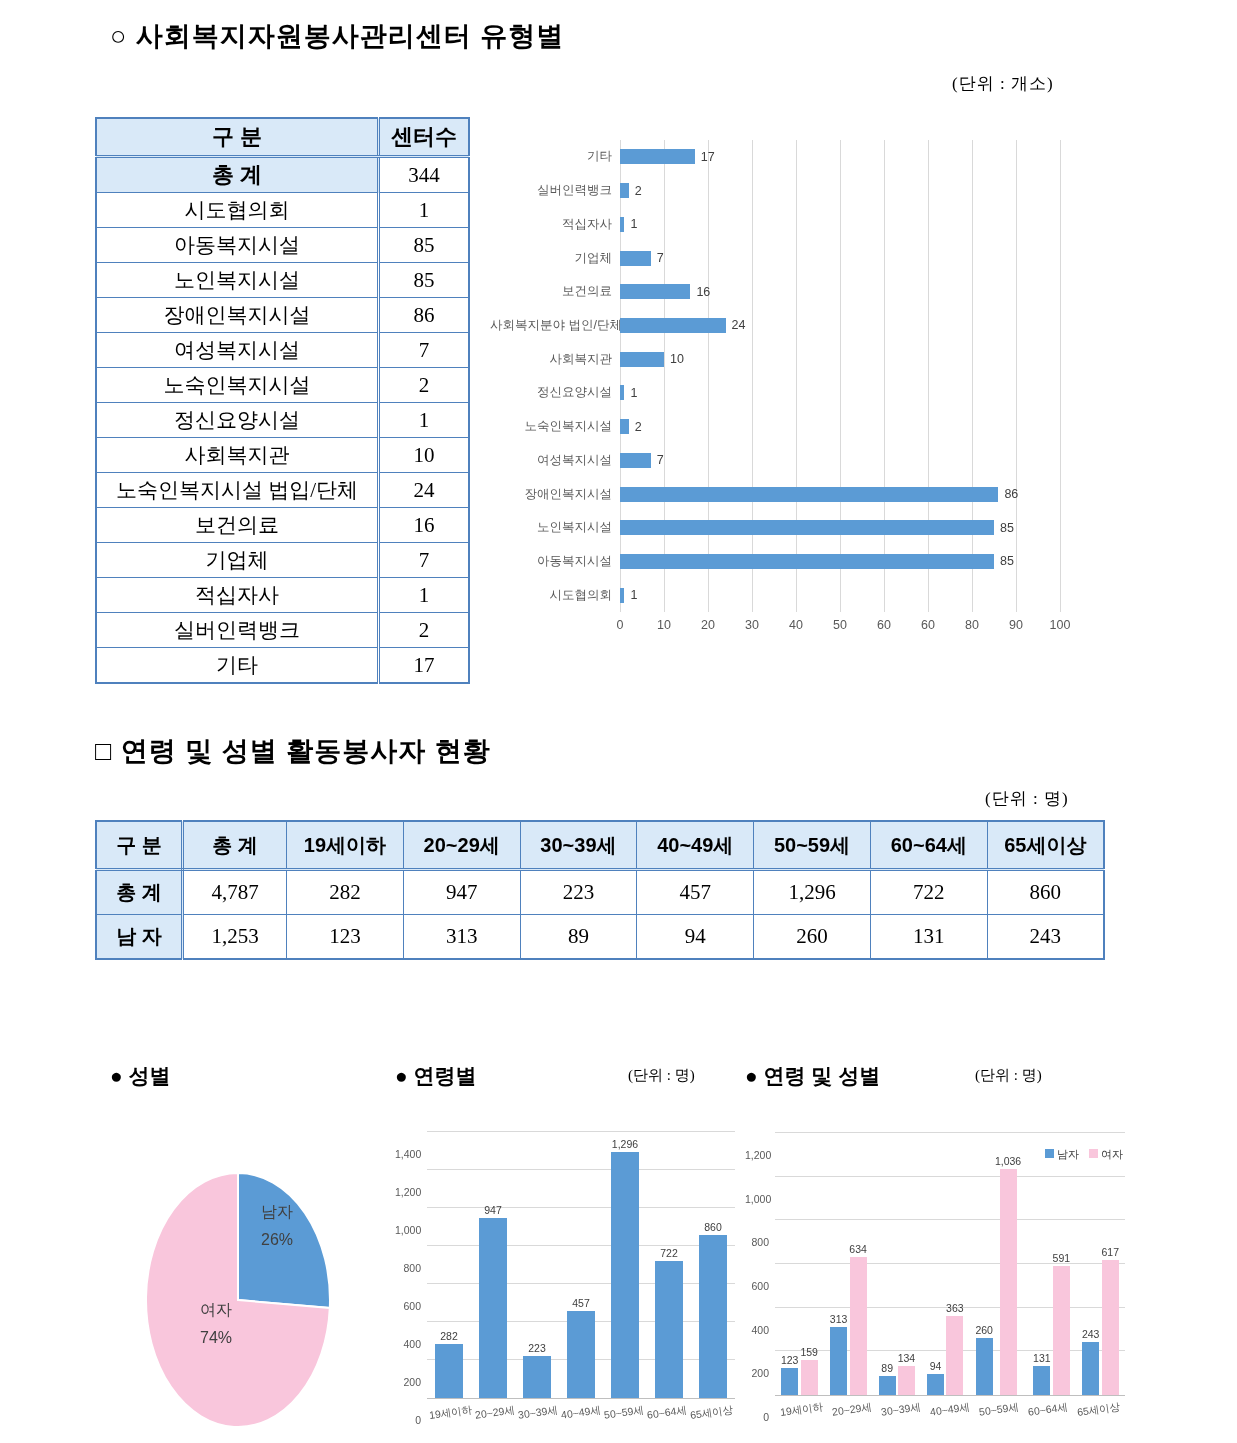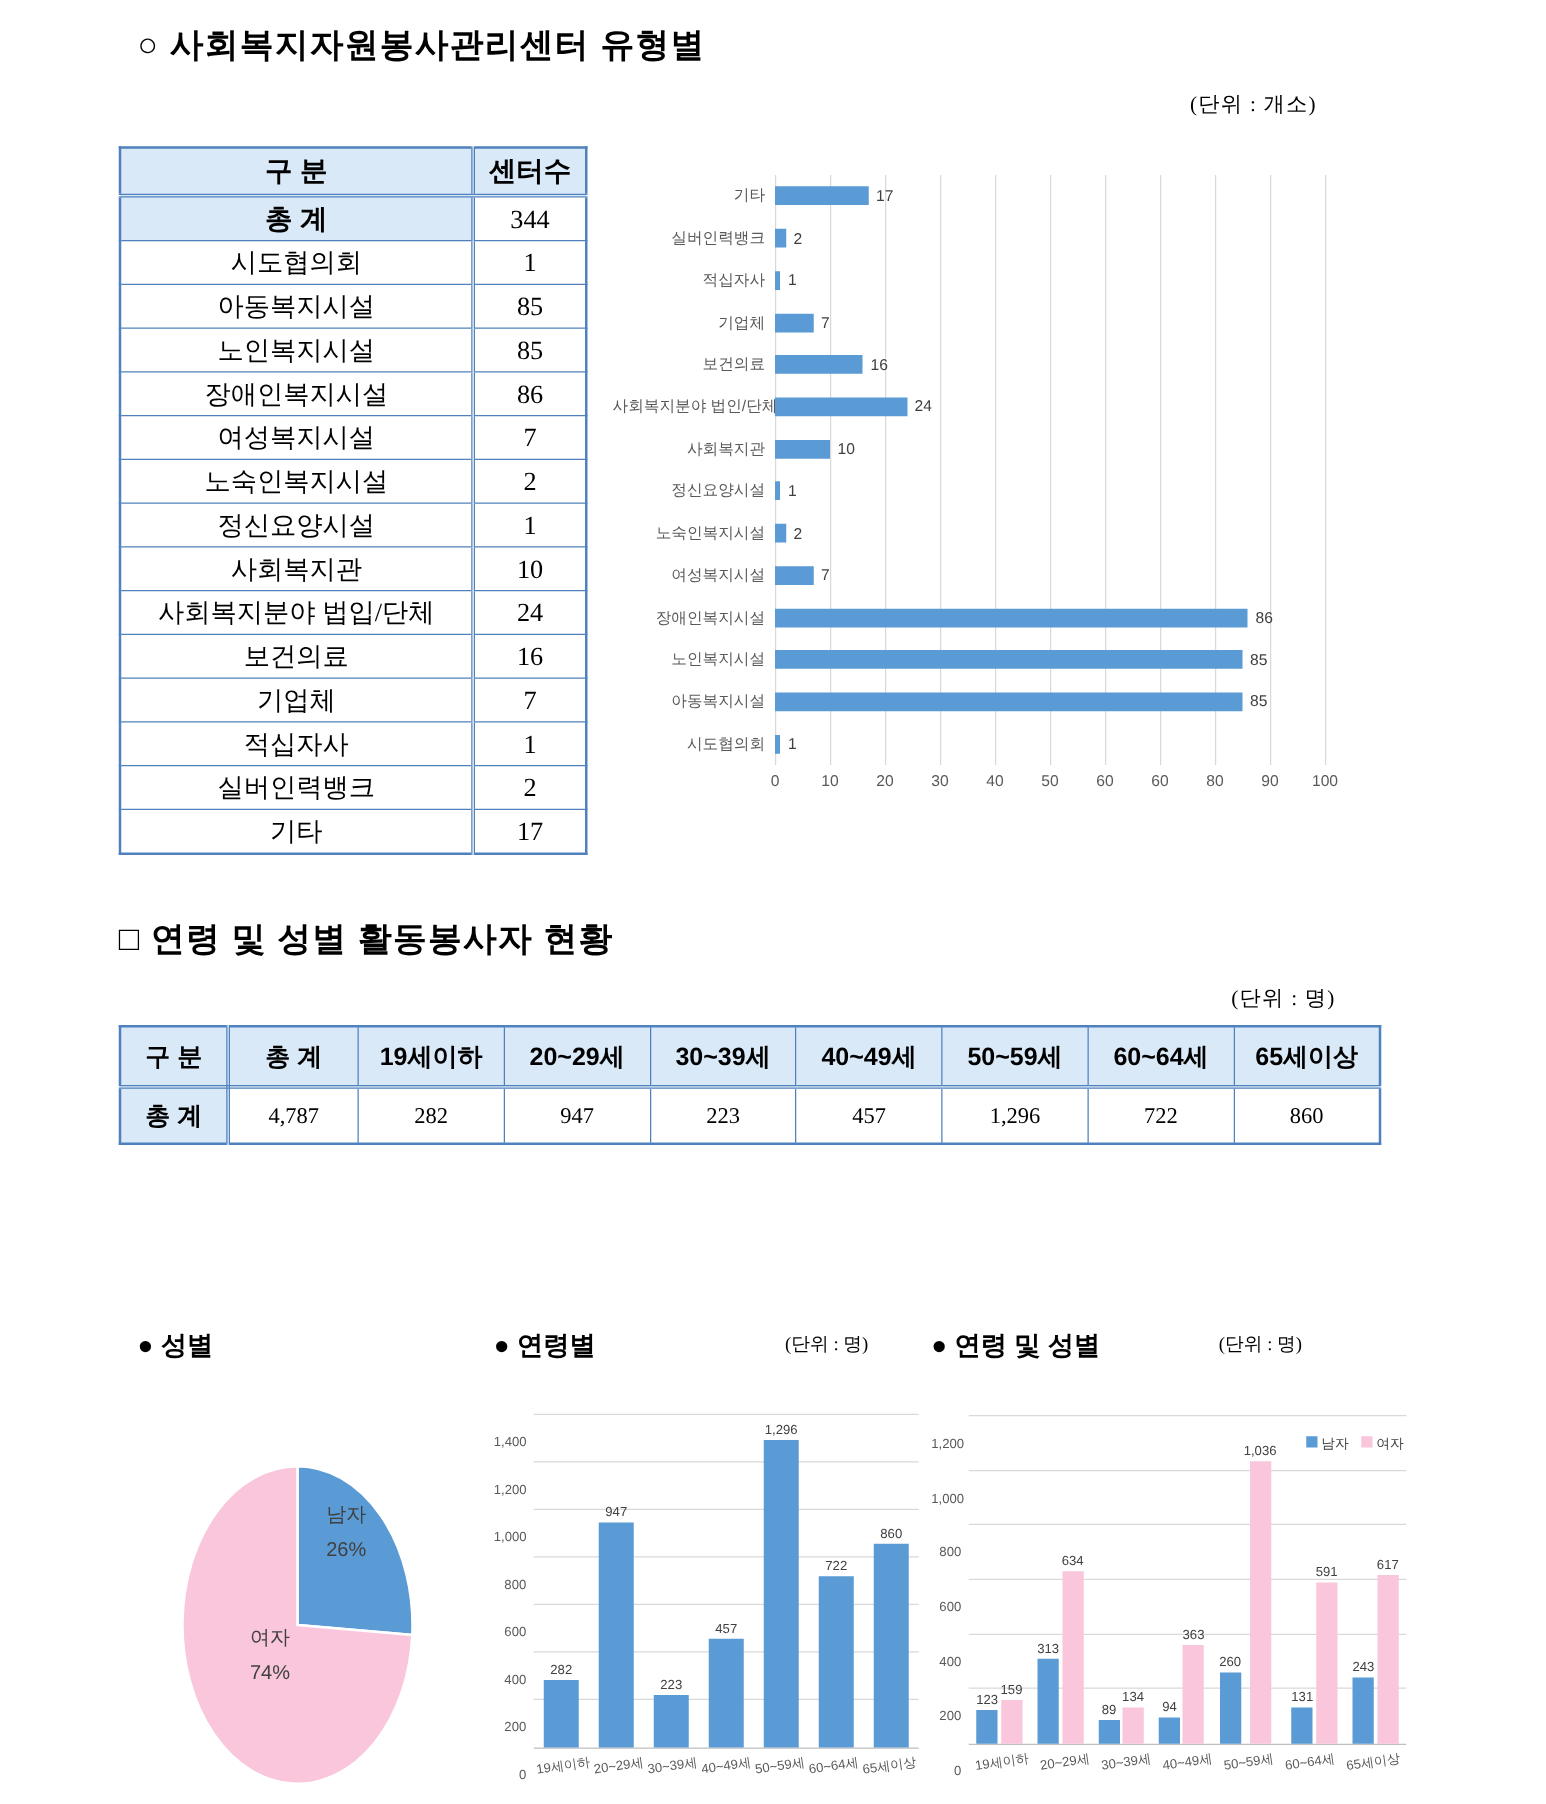--- a/index.html
+++ b/index.html
@@ -25,21 +25,21 @@
   .t1 tr.total td.lbl{background:#D9E9F8;font-family:"Liberation Sans",sans-serif;
                       font-weight:bold;font-size:22px;}
   .t1 td.num{font-size:21px;}
 
   
   table.t2{position:absolute;left:95px;top:820px;width:1010px;border-collapse:collapse;
            border:2px solid #4F81BD;table-layout:fixed;}
   .t2 th,.t2 td{border:1px solid #4F81BD;text-align:center;padding:0;}
   .t2 th{height:46px;background:#D9E9F8;font-family:"Liberation Sans",sans-serif;
          font-size:20px;border-bottom:3px double #4F81BD;}
-  .t2 td{height:43px;font-size:18px;}
+  .t2 td{height:43px;font-size:21px;}
   .t2 td.rowlbl{background:#D9E9F8;font-family:"Liberation Sans",sans-serif;
                 font-weight:bold;font-size:20px;border-right:3px double #4F81BD;}
   .t2 th.corner{border-right:3px double #4F81BD;}
 
   
   .hbar{position:absolute;left:490px;top:140px;width:600px;height:505px;}
   .hb-grid{position:absolute;left:130px;top:0;width:440px;height:472px;}
   .hb-grid .vline{position:absolute;top:0;bottom:0;width:1px;background:#D9D9D9;}
   .hb-rows{position:absolute;left:0;top:0;width:600px;height:472px;display:flex;flex-direction:column;}
   .hb-row{flex:1;display:flex;align-items:center;}
@@ -123,21 +123,21 @@
         </tr>
         <tr>
           <td class="lbl">정신요양시설</td>
           <td class="c2 num">1</td>
         </tr>
         <tr>
           <td class="lbl">사회복지관</td>
           <td class="c2 num">10</td>
         </tr>
         <tr>
-          <td class="lbl">사회복지분야 법입/단체</td>
+          <td class="lbl">노숙인복지시설 법입/단체</td>
           <td class="c2 num">24</td>
         </tr>
         <tr>
           <td class="lbl">보건의료</td>
           <td class="c2 num">16</td>
         </tr>
         <tr>
           <td class="lbl">기업체</td>
           <td class="c2 num">7</td>
         </tr>
@@ -306,20 +306,31 @@
         <tr>
           <td class="rowlbl">총 계</td>
           <td>4,787</td>
           <td>282</td>
           <td>947</td>
           <td>223</td>
           <td>457</td>
           <td>1,296</td>
           <td>722</td>
           <td>860</td>
+        </tr>
+        <tr>
+          <td class="rowlbl">남 자</td>
+          <td>1,253</td>
+          <td>123</td>
+          <td>313</td>
+          <td>89</td>
+          <td>94</td>
+          <td>260</td>
+          <td>131</td>
+          <td>243</td>
         </tr>
       </tbody>
   </table>
 
   <div class="mini-title" style="left:110px;top:1062px;">● 성별</div>
   <svg class="pie-svg" width="250" height="278" viewBox="0 0 250 278">
       <path d="M 118 135 L 118.0 8.0 A 92 127 0 0 1 209.8 143.0 Z" fill="#5B9BD5" stroke="#ffffff" stroke-width="2"></path>
       <path d="M 118 135 L 209.8 143.0 A 92 127 0 1 1 118.0 8.0 Z" fill="#F9C6DC" stroke="#ffffff" stroke-width="2"></path>
       <text x="157" y="52" text-anchor="middle" font-family="&quot;Liberation Sans&quot;,sans-serif" font-size="16" fill="#404040">남자</text>
       <text x="157" y="80" text-anchor="middle" font-family="&quot;Liberation Sans&quot;,sans-serif" font-size="16" fill="#404040">26%</text>

